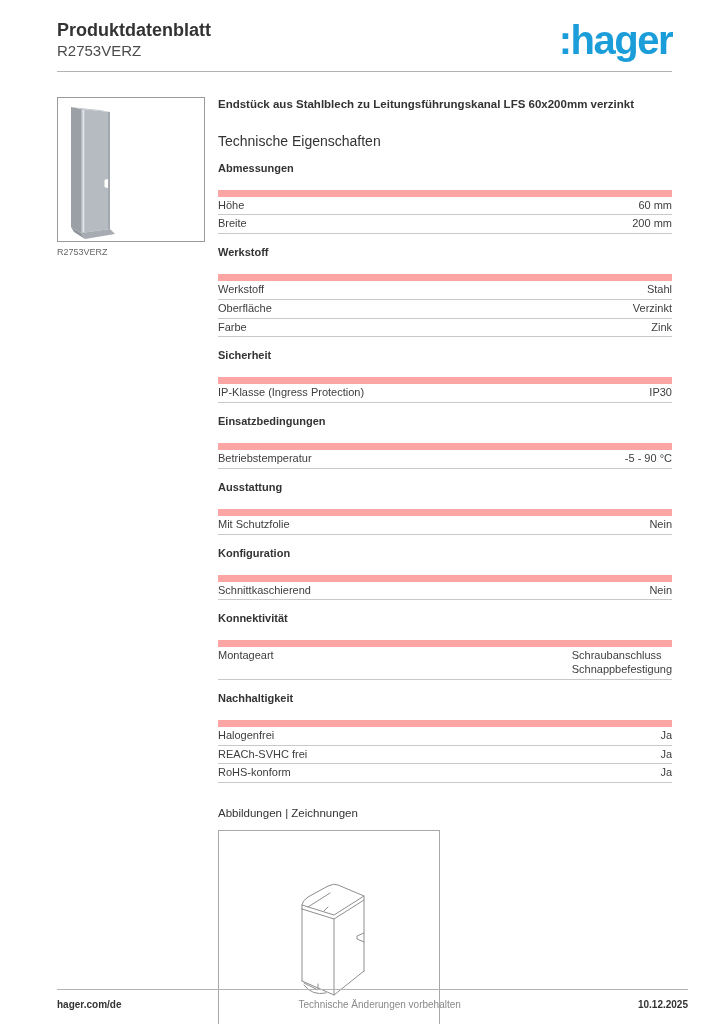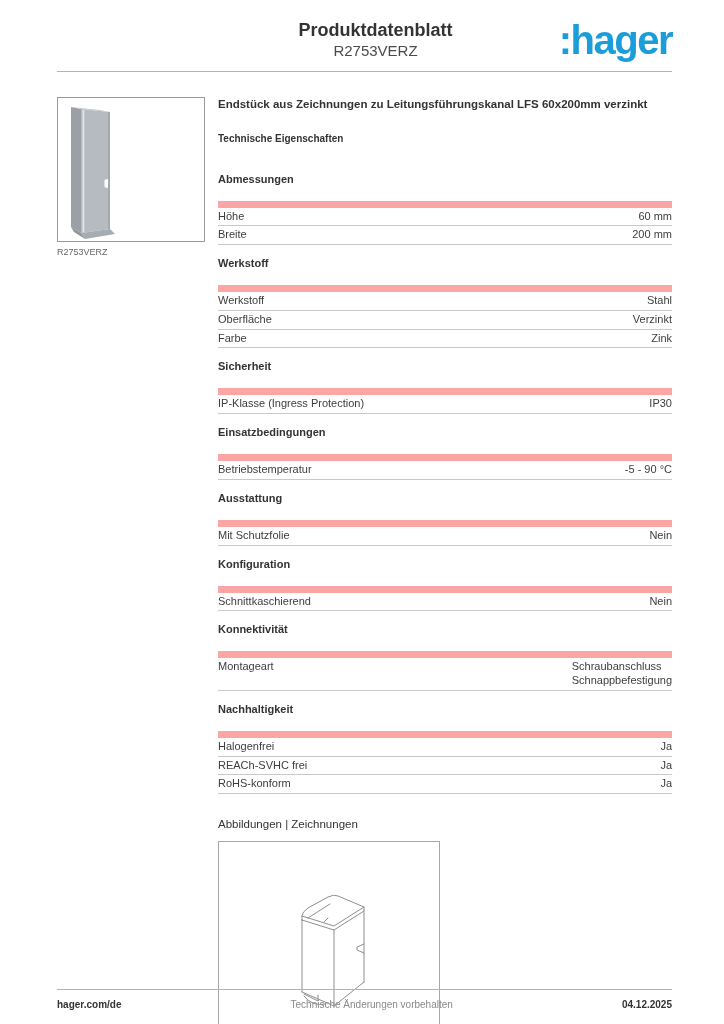--- a/index.html
+++ b/index.html
@@ -2,40 +2,40 @@
 <html lang="de"><head>
 <meta charset="utf-8">
 <style>
   * { margin:0; padding:0; box-sizing:border-box; }
   body { background:#e8e8e8; font-family:"Liberation Sans", sans-serif; }
   .page {
     position:relative; width:724px; height:1024px; margin:0 auto;
     background:#ffffff; color:#3c3c3c; overflow:hidden;
   }
   
-  .header { position:relative; padding:20px 30px 0 57px;text-align:center; }
+  .header { position:relative; padding:20px 30px 0 57px; }
   .title { font-size:18px; font-weight:bold; color:#333; line-height:1.2; }
   .subtitle { font-size:15px; color:#4b4b4b; line-height:1.25; }
   .logo {
     position:absolute; top:20px; right:52px;
     font-size:40px; font-weight:bold; letter-spacing:-1.5px; line-height:1;
   }
   .header-rule { margin:11px 52px 0 57px; border-top:1px solid #b3b3b3; }
 
   
   .main { display:flex; margin:25px 52px 0 57px; gap:13px; }
   .left-col { width:148px; flex:0 0 148px; }
   .product-image-box {
     width:148px; height:145px; border:1px solid #999; background:#fff;
   }
   .image-caption { margin-top:5px; font-size:9px; color:#666; }
 
   .content { flex:1; min-width:0; }
   .description { font-size:11.5px; font-weight:bold; color:#333; line-height:1.25; margin-bottom:21px; }
-  .tech-heading { font-size:10px; font-weight:bold; color:#333; margin-bottom:29px; }
+  .tech-heading { font-size:14px; font-weight:normal; color:#333; margin-bottom:13px; }
 
   .section { margin-bottom:12px; }
   .section-title {
     font-size:11px; font-weight:bold; color:#333;
     padding-bottom:16px; border-bottom:7px solid #fca5a5;
   }
   .spec-row {
     display:flex; justify-content:space-between; align-items:flex-start;
     font-size:11px; color:#3d3d3d;
     padding:2px 0 2px 0; border-bottom:1px solid #c9c9c9; line-height:1.25;
@@ -43,21 +43,21 @@
   .spec-label { text-align:center; }
   .spec-values { text-align:left; }
 
   .drawings-heading { font-size:11.5px; font-weight:normal; color:#333; margin-top:24px; margin-bottom:11px; }
   .drawing-box {
     width:222px; height:222px; border:1px solid #a8a8a8; background:#fff;
     display:flex; align-items:center; justify-content:center;
   }
 
   
-  .footer { position:absolute; left:0; right:0; bottom:0; padding:0 52px 14px 57px;border-radius:7px; }
+  .footer { position:absolute; left:0; right:0; bottom:0; padding:0 36px 14px 57px;border-radius:7px; }
   .footer-rule { border-top:1px solid #b3b3b3; margin-bottom:9px; }
   .footer-row { display:flex; justify-content:space-between; align-items:baseline; font-size:10px; }
   .footer-left { font-weight:bold; color:#333; }
   .footer-center { color:#8a8a8a; }
   .footer-right { font-weight:bold; color:#333; }
 </style>
 </head>
 <body>
 
 <div class="page">
@@ -82,21 +82,21 @@
           <polygon points="52,80 46.5,82 46.5,89 52,91" fill="#ffffff"></polygon>
           <polygon points="50,14 52,14 52,131 50,131" fill="#a2a8ad"></polygon>
           <polygon points="23,135 52,131 57,136 27,141" fill="#a6acb1"></polygon>
           <polygon points="13,129 23,135 27,141 16,134" fill="#8f959a"></polygon>
         </svg>
       </div>
       <div class="image-caption">R2753VERZ</div>
     </div>
 
     <div class="content">
-      <div class="description">Endstück aus Zeichnungen zu Leitungsführungskanal LFS 60x200mm verzinkt</div>
+      <div class="description">Endstück aus Stahlblech zu Leitungsführungskanal LFS 60x200mm verzinkt</div>
       <div class="tech-heading">Technische Eigenschaften</div>
 
       <div id="sections">
           <div class="section">
             <div class="section-title">Abmessungen</div>
             <div class="spec-row">
               <span class="spec-label">Höhe</span>
               <span class="spec-values">
                 <div>60 mm</div>
               </span>
@@ -222,17 +222,17 @@
         </svg>
       </div>
     </div>
   </div>
 
   <div class="footer">
     <div class="footer-rule"></div>
     <div class="footer-row">
       <span class="footer-left">hager.com/de</span>
       <span class="footer-center">Technische Änderungen vorbehalten</span>
-      <span class="footer-right">04.12.2025</span>
+      <span class="footer-right">10.12.2025</span>
     </div>
   </div>
 
 </div>
 
 </body></html>

